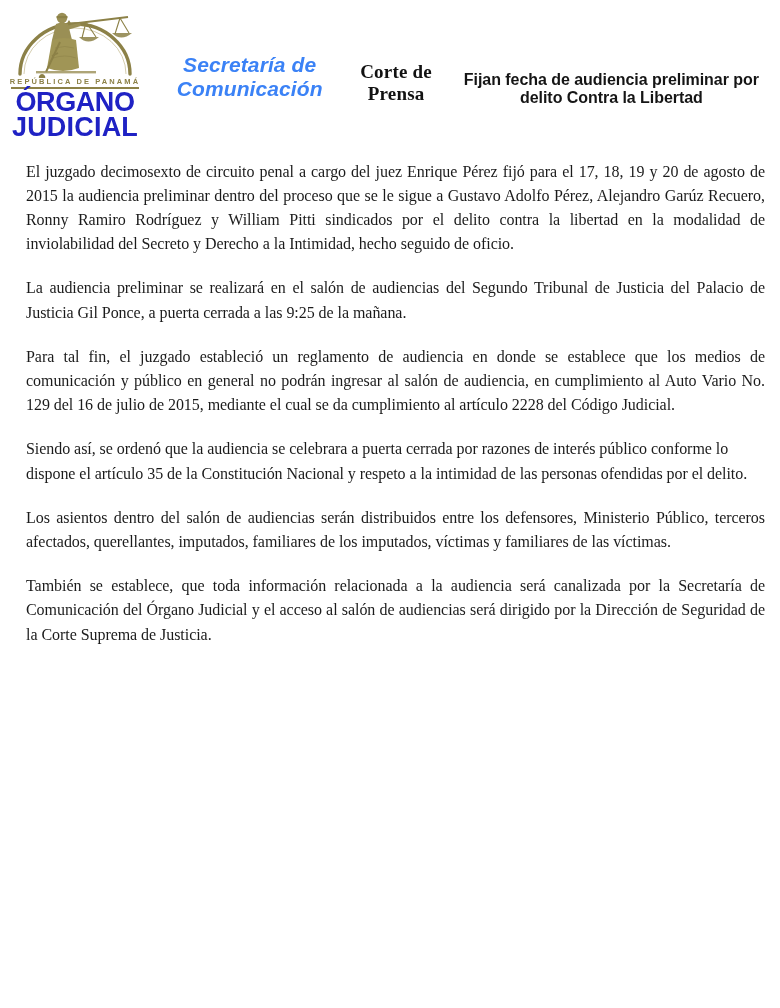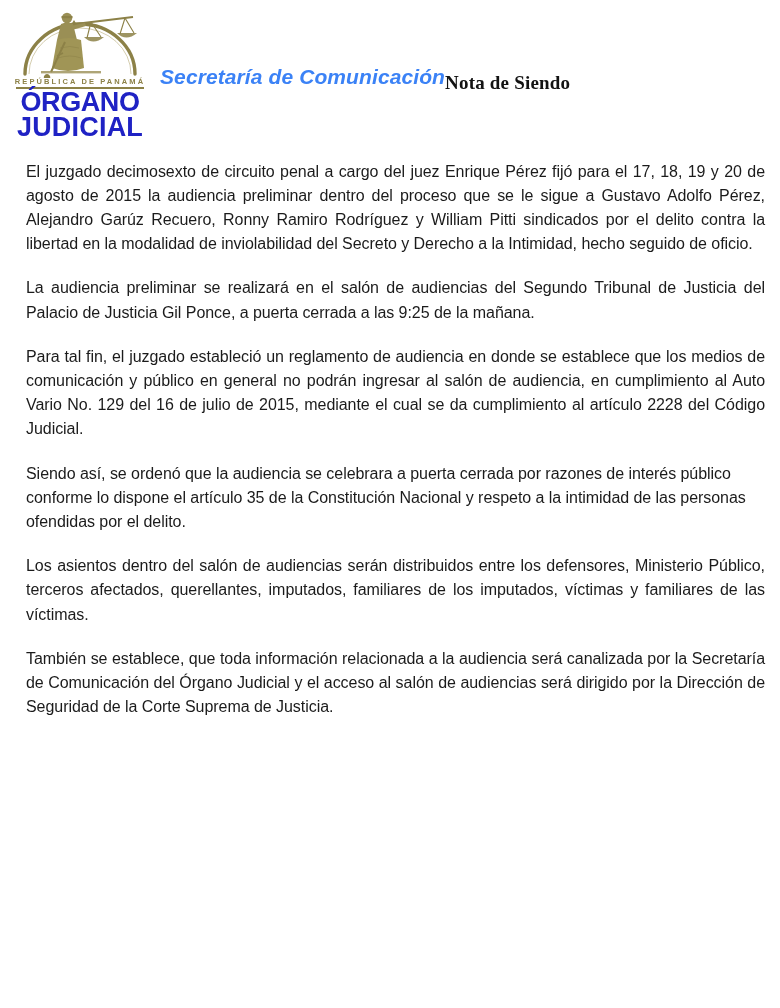--- a/index.html
+++ b/index.html
@@ -110,21 +110,21 @@
   }
 
   
   .body-copy {
     margin: 0;
     padding: 0 15px 0 26px;
   }
 
   .body-copy p {
     margin: 0 0 20px 0;
-    font-family: Liberation Sans, sans-serif;
+    font-family: Liberation Serif, serif;
     font-size: 16px;
     line-height: 24.2px;
     color: #1b1b1b;
     text-align: justify;
     letter-spacing: -0.05px;
   }
   .body-copy p.align-left {
     text-align: left;
   }
   .body-copy p:first-child {
@@ -174,21 +174,22 @@
         <rect x="36" y="71" width="60" height="2.4" fill="#9a8f55" opacity="0.8"></rect>
       </svg>
 
       <div class="logo-republic">REPÚBLICA DE PANAMÁ</div>
       <div class="logo-rule"></div>
       <div class="logo-word">ÓRGANO</div>
       <div class="logo-word second">JUDICIAL</div>
     </div>
 
     <div class="secretaria-head">Secretaría de Comunicación</div>
-    <div class="nota-prensa">Nota de Siendo</div>
+    <div class="nota-prensa">Corte de Prensa</div>
+    <div class="headline">Fijan fecha de audiencia preliminar por delito Contra la Libertad</div>
   </div>
 
   <div class="body-copy">
     <p>El juzgado decimosexto de circuito penal a cargo del juez Enrique Pérez fijó para el 17, 18, 19 y 20 de agosto de 2015 la audiencia preliminar dentro del proceso que se le sigue a Gustavo Adolfo Pérez, Alejandro Garúz Recuero, Ronny Ramiro Rodríguez y William Pitti sindicados por el delito contra la libertad en la modalidad de inviolabilidad del Secreto y Derecho a la Intimidad, hecho seguido de oficio.</p>
     <p>La audiencia preliminar se realizará en el salón de audiencias del Segundo Tribunal de Justicia del Palacio de Justicia Gil Ponce, a puerta cerrada a las 9:25 de la mañana.</p>
     <p>Para tal fin, el juzgado estableció un reglamento de audiencia en donde se establece que los medios de comunicación y público en general no podrán ingresar al salón de audiencia, en cumplimiento al Auto Vario No. 129 del 16 de julio de 2015, mediante el cual se da cumplimiento al artículo 2228 del Código Judicial.</p>
     <p class="align-left">Siendo así, se ordenó que la audiencia se celebrara  a puerta cerrada por razones de interés público conforme lo dispone el artículo 35 de la Constitución Nacional y respeto a la intimidad de las personas ofendidas por el delito.</p>
     <p>Los asientos dentro del salón de audiencias serán distribuidos entre los defensores, Ministerio Público, terceros afectados, querellantes, imputados, familiares de los imputados, víctimas y familiares de las víctimas.</p>
     <p>También se establece, que toda información relacionada a la audiencia será canalizada por la Secretaría de Comunicación del Órgano Judicial y el acceso al salón de audiencias será dirigido por la Dirección de Seguridad de la Corte Suprema de Justicia.</p>
   </div>

